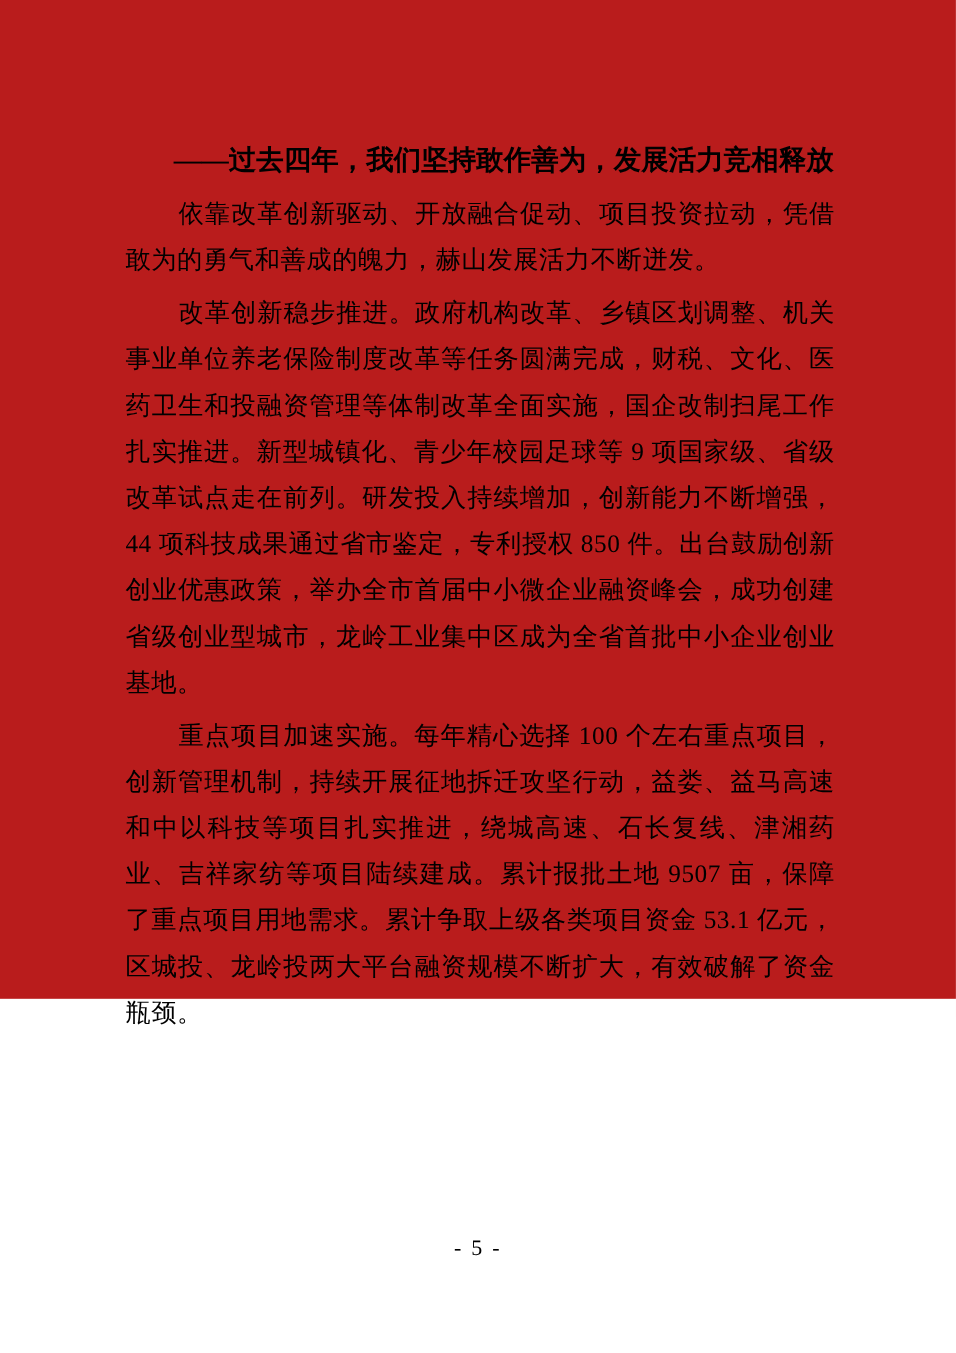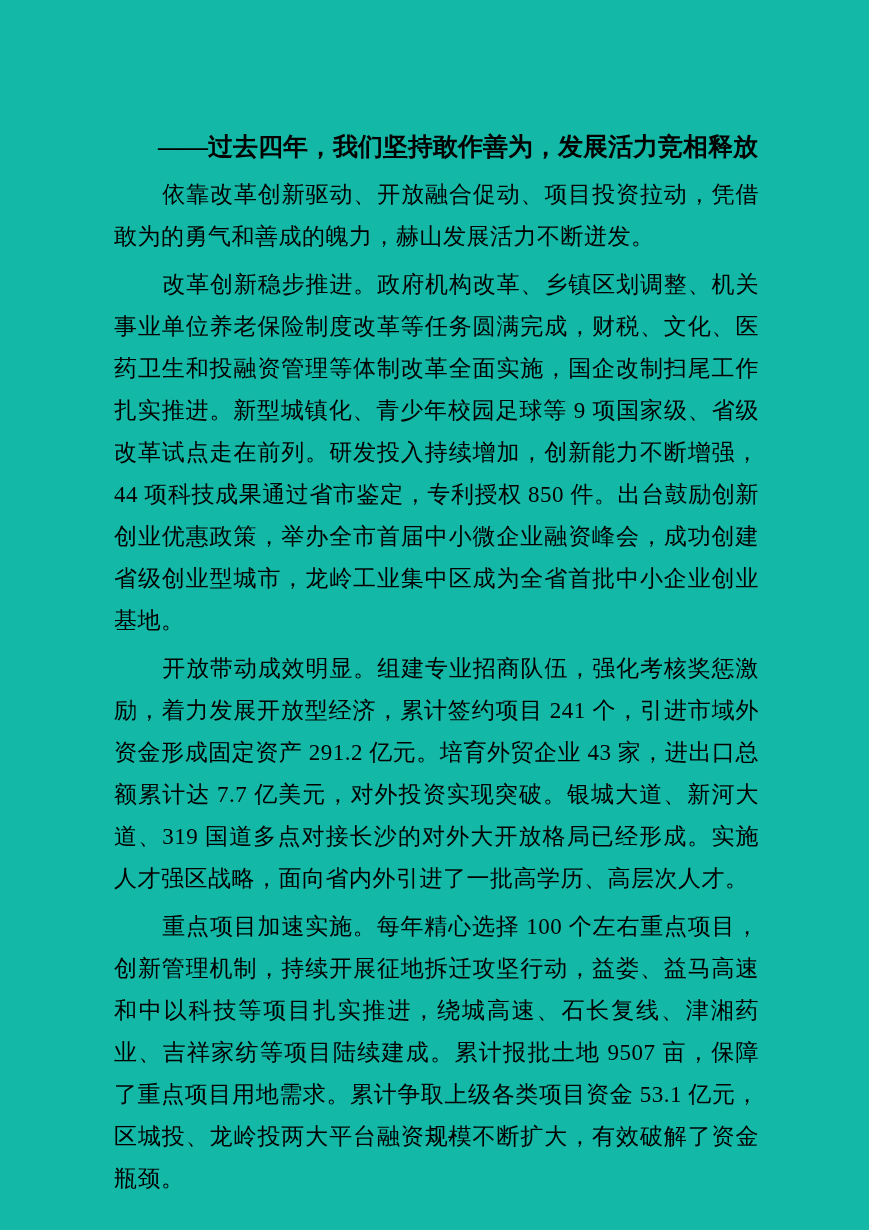--- a/index.html
+++ b/index.html
@@ -11,22 +11,22 @@
     width: 869px;
     height: 1230px;
     font-family: "Liberation Serif", serif;
     color: #000000;
     position: relative;
     overflow: hidden;
   }
   .page {
     position: relative;
     width: 869px;
-    height: 1230px;
-    background: #14b8a6;
+    height: 908px;
+    background: #b91c1c;
   }
   .doc-body {
     position: absolute;
     left: 108px;
     top: 126px;
     width: 657px;
   }
   .heading {
     margin: 0;
     font-size: 25px;
@@ -64,20 +64,19 @@
 
 <div class="page">
   <div class="doc-body">
 
     <p class="heading">——过去四年，我们坚持敢作善为，发展活力竞相释放</p>
 
     <p class="para"><span class="lead"></span><span>依靠改革创新驱动、开放融合促动、项目投资拉动，凭借敢为的勇气和善成的魄力，赫山发展活力不断迸发。</span></p>
 
     <p class="para"><span class="lead">改革创新稳步推进。</span><span>政府机构改革、乡镇区划调整、机关事业单位养老保险制度改革等任务圆满完成，财税、文化、医药卫生和投融资管理等体制改革全面实施，国企改制扫尾工作扎实推进。新型城镇化、青少年校园足球等 9 项国家级、省级改革试点走在前列。研发投入持续增加，创新能力不断增强，44 项科技成果通过省市鉴定，专利授权 850 件。出台鼓励创新创业优惠政策，举办全市首届中小微企业融资峰会，成功创建省级创业型城市，龙岭工业集中区成为全省首批中小企业创业基地。</span></p>
 
-    <p class="para"><span class="lead">开放带动成效明显。</span><span>组建专业招商队伍，强化考核奖惩激励，着力发展开放型经济，累计签约项目 241 个，引进市域外资金形成固定资产 291.2 亿元。培育外贸企业 43 家，进出口总额累计达 7.7 亿美元，对外投资实现突破。银城大道、新河大道、319 国道多点对接长沙的对外大开放格局已经形成。实施人才强区战略，面向省内外引进了一批高学历、高层次人才。</span></p>
 
     <p class="para"><span class="lead">重点项目加速实施。</span><span>每年精心选择 100 个左右重点项目，创新管理机制，持续开展征地拆迁攻坚行动，益娄、益马高速和中以科技等项目扎实推进，绕城高速、石长复线、津湘药业、吉祥家纺等项目陆续建成。累计报批土地 9507 亩，保障了重点项目用地需求。累计争取上级各类项目资金 53.1 亿元，区城投、龙岭投两大平台融资规模不断扩大，有效破解了资金瓶颈。</span></p>
 
   </div>
 
   <div class="page-number">- 5 -</div>
 </div>
 
 </body></html>

